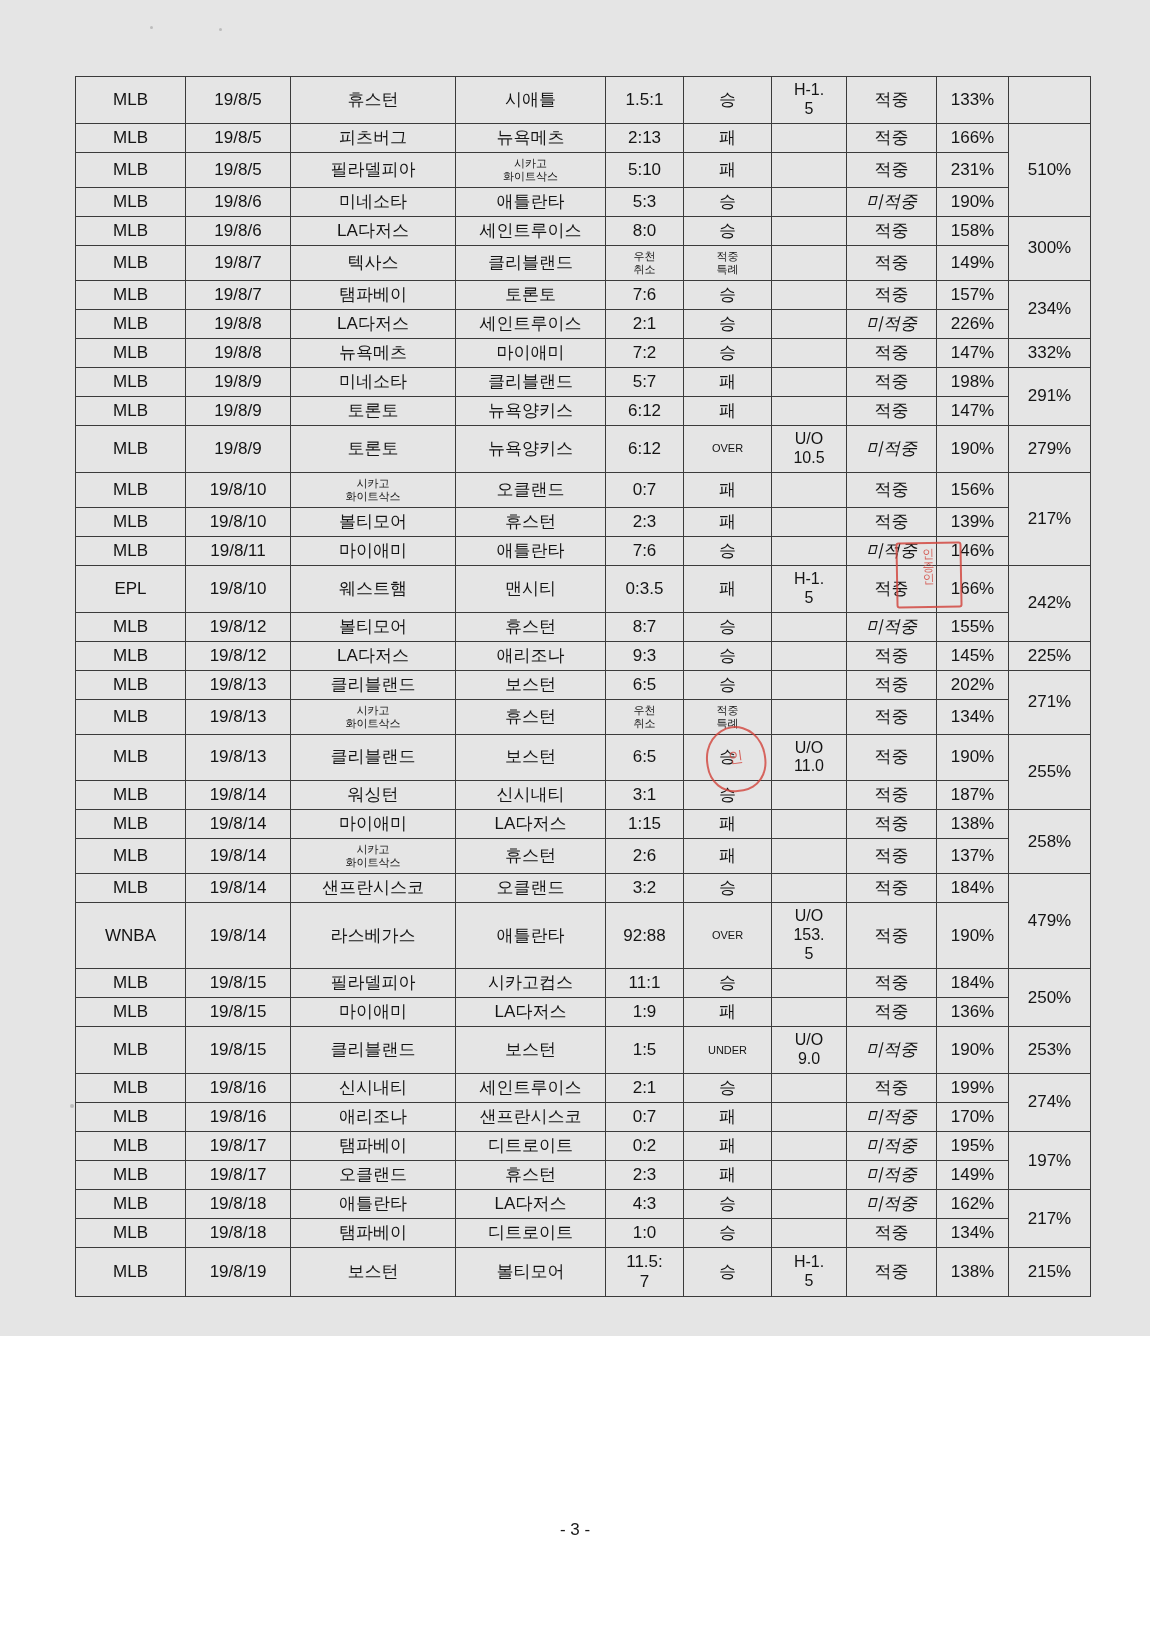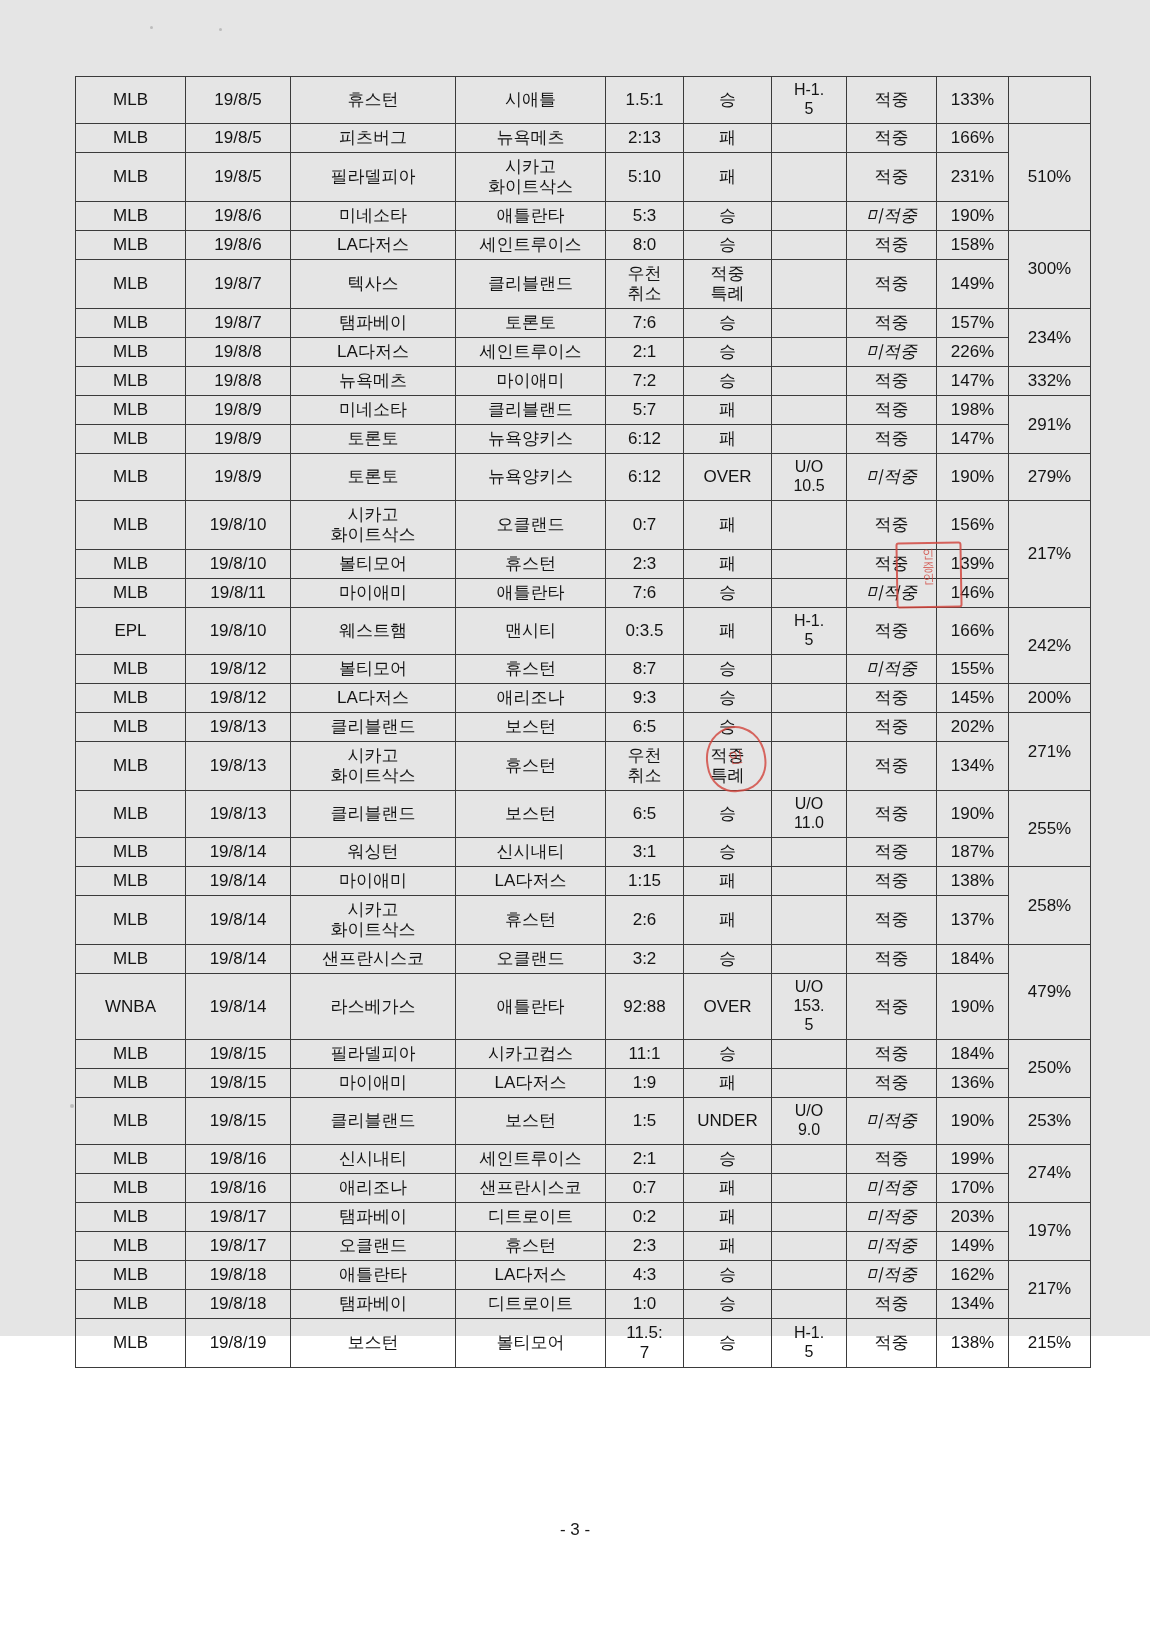--- a/index.html
+++ b/index.html
@@ -57,21 +57,21 @@
   col.c-away   { width: 150px; }
   col.c-score  { width: 78px; }
   col.c-result { width: 88px; }
   col.c-hand   { width: 75px; }
   col.c-hit    { width: 90px; }
   col.c-rate   { width: 72px; }
   col.c-total  { width: 82px; }
 
   td.hit-ok { color: #d01f1f; }
   td.hit-no { color: #1a52c9; font-style: italic; }
-  td.small  { font-size: 17px; }
+  td.small  { font-size: 11px; }
   td.tiny   { font-size: 16px; }
 
   .footer-page {
     position: absolute;
     left: 0;
     top: 1520px;
     width: 1150px;
     text-align: center;
     font-size: 17px;
     color: #1a1a1a;
@@ -338,21 +338,21 @@
           <tr>
             <td>MLB</td>
             <td>19/8/12</td>
             <td>LA다저스</td>
             <td>애리조나</td>
             <td>9:3</td>
             <td>승</td>
             <td class="tiny"></td>
             <td class="hit-ok">적중</td>
             <td>145%</td>
-            <td>200%</td>
+            <td>225%</td>
           </tr>
           <tr>
             <td>MLB</td>
             <td>19/8/13</td>
             <td>클리블랜드</td>
             <td>보스턴</td>
             <td>6:5</td>
             <td>승</td>
             <td class="tiny"></td>
             <td class="hit-ok">적중</td>
@@ -499,21 +499,21 @@
           </tr>
           <tr>
             <td>MLB</td>
             <td>19/8/17</td>
             <td>탬파베이</td>
             <td>디트로이트</td>
             <td>0:2</td>
             <td>패</td>
             <td class="tiny"></td>
             <td class="hit-no">미적중</td>
-            <td>203%</td>
+            <td>195%</td>
             <td rowspan="2">197%</td>
           </tr>
           <tr>
             <td>MLB</td>
             <td>19/8/17</td>
             <td>오클랜드</td>
             <td>휴스턴</td>
             <td>2:3</td>
             <td>패</td>
             <td class="tiny"></td>

